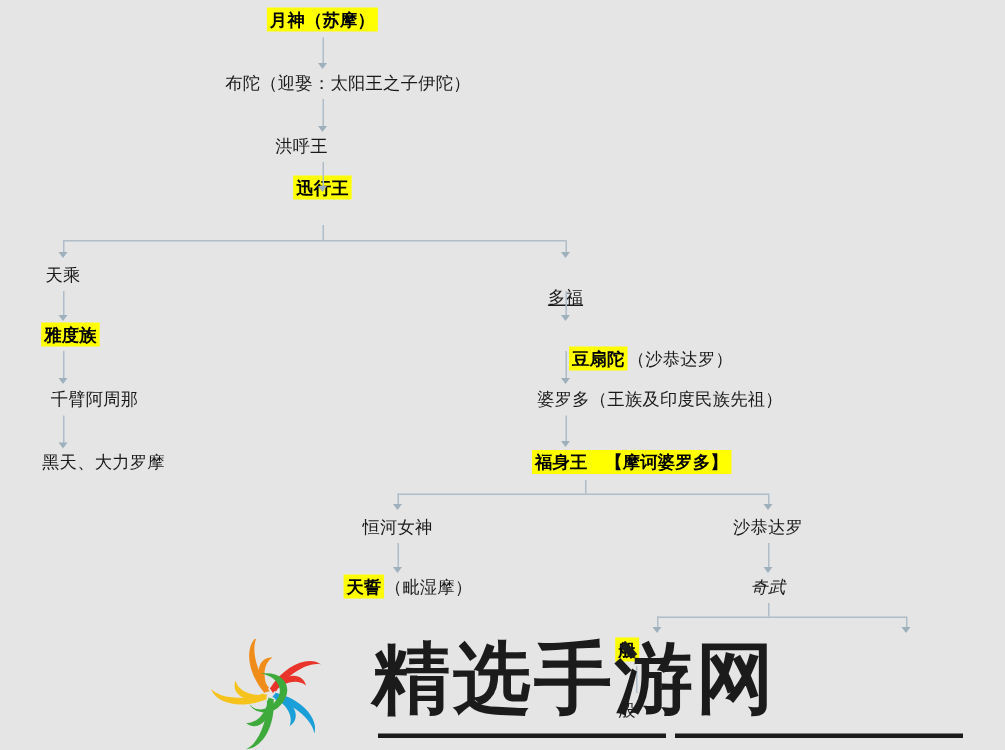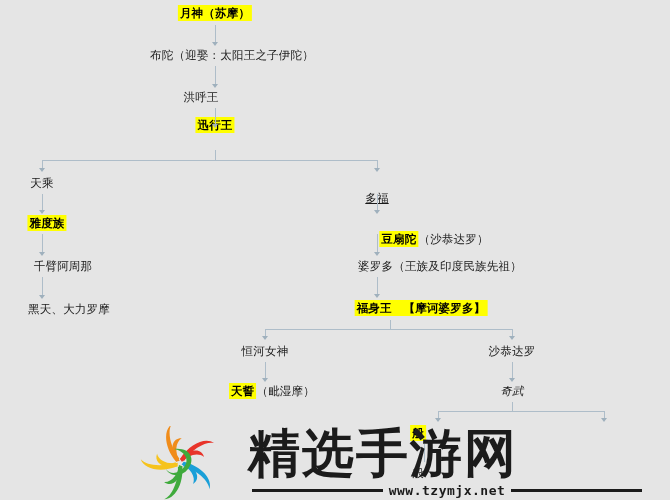--- a/index.html
+++ b/index.html
@@ -269,18 +269,17 @@
         <g transform="rotate(288)">
           <path d="M 0,-4 C 10,-20 26,-26 34,-20 C 26,-22 12,-14 4,-2 Z" fill="#f08c1a"></path>
           <path d="M 0,-4 C 12,-16 22,-14 24,-6 C 18,-11 8,-8 2,-1 Z" fill="#f08c1a"></path>
         </g>
         <path d="M -6,-14 C 10,-16 16,-4 8,6 C 2,14 -10,14 -14,6 C -10,12 -1,11 4,4 C 10,-3 5,-12 -6,-14 Z" fill="#3faa3c"></path>
       </g>
     </svg>
     <div id="wm-text">精选手游网</div>
     <div id="wm-url-wrap">
       <div class="rule"></div>
-      <div id="wm-url">www.tzymjx.net</div>
       <div class="rule"></div>
     </div>
   </div>
 
 </div>
 
 </body></html>

